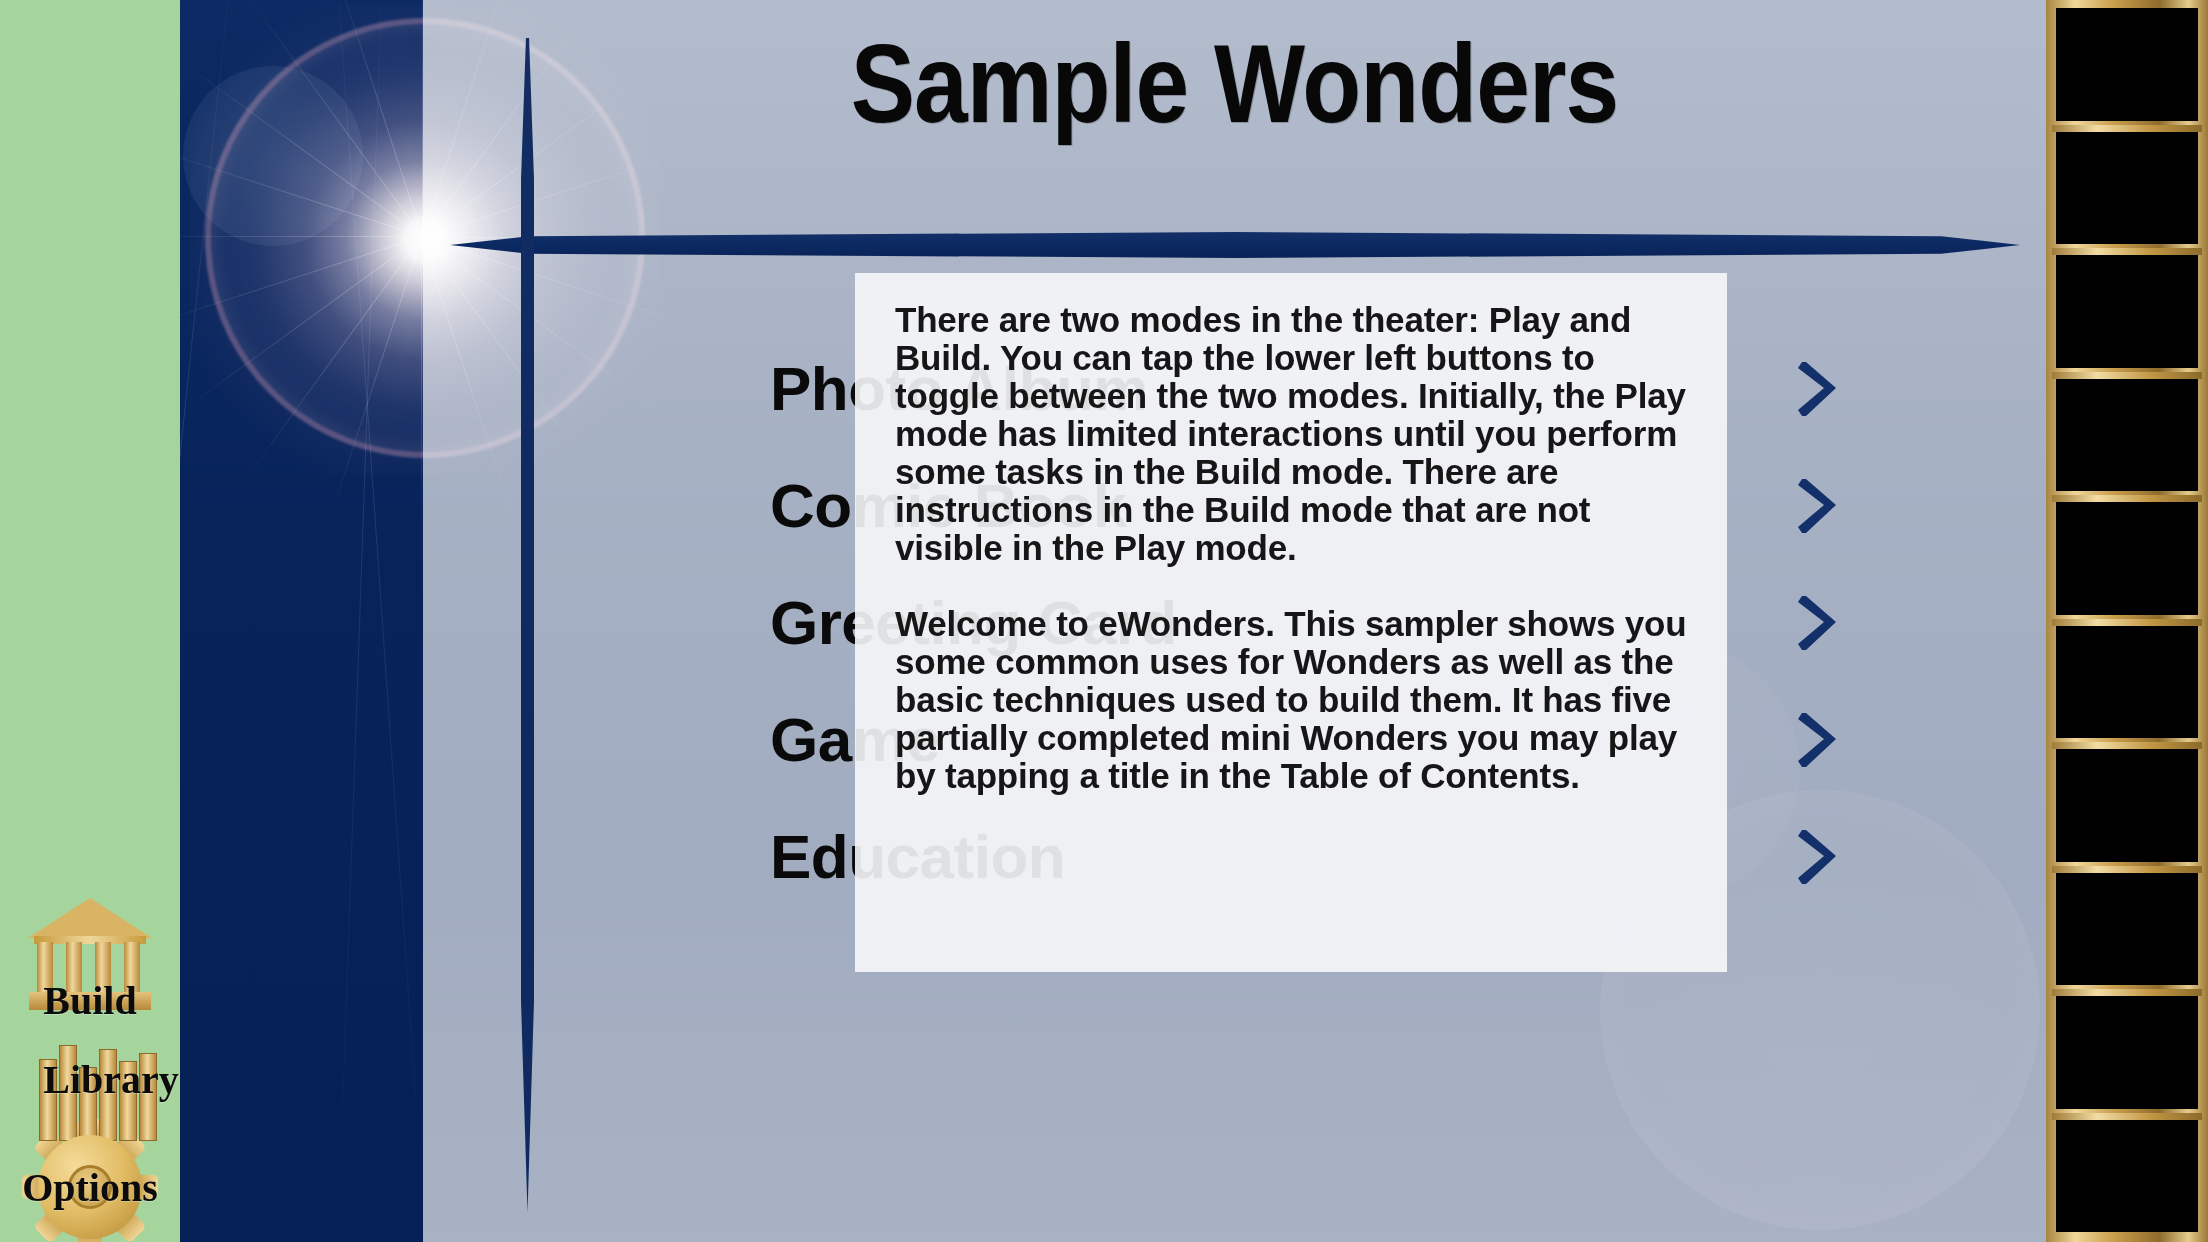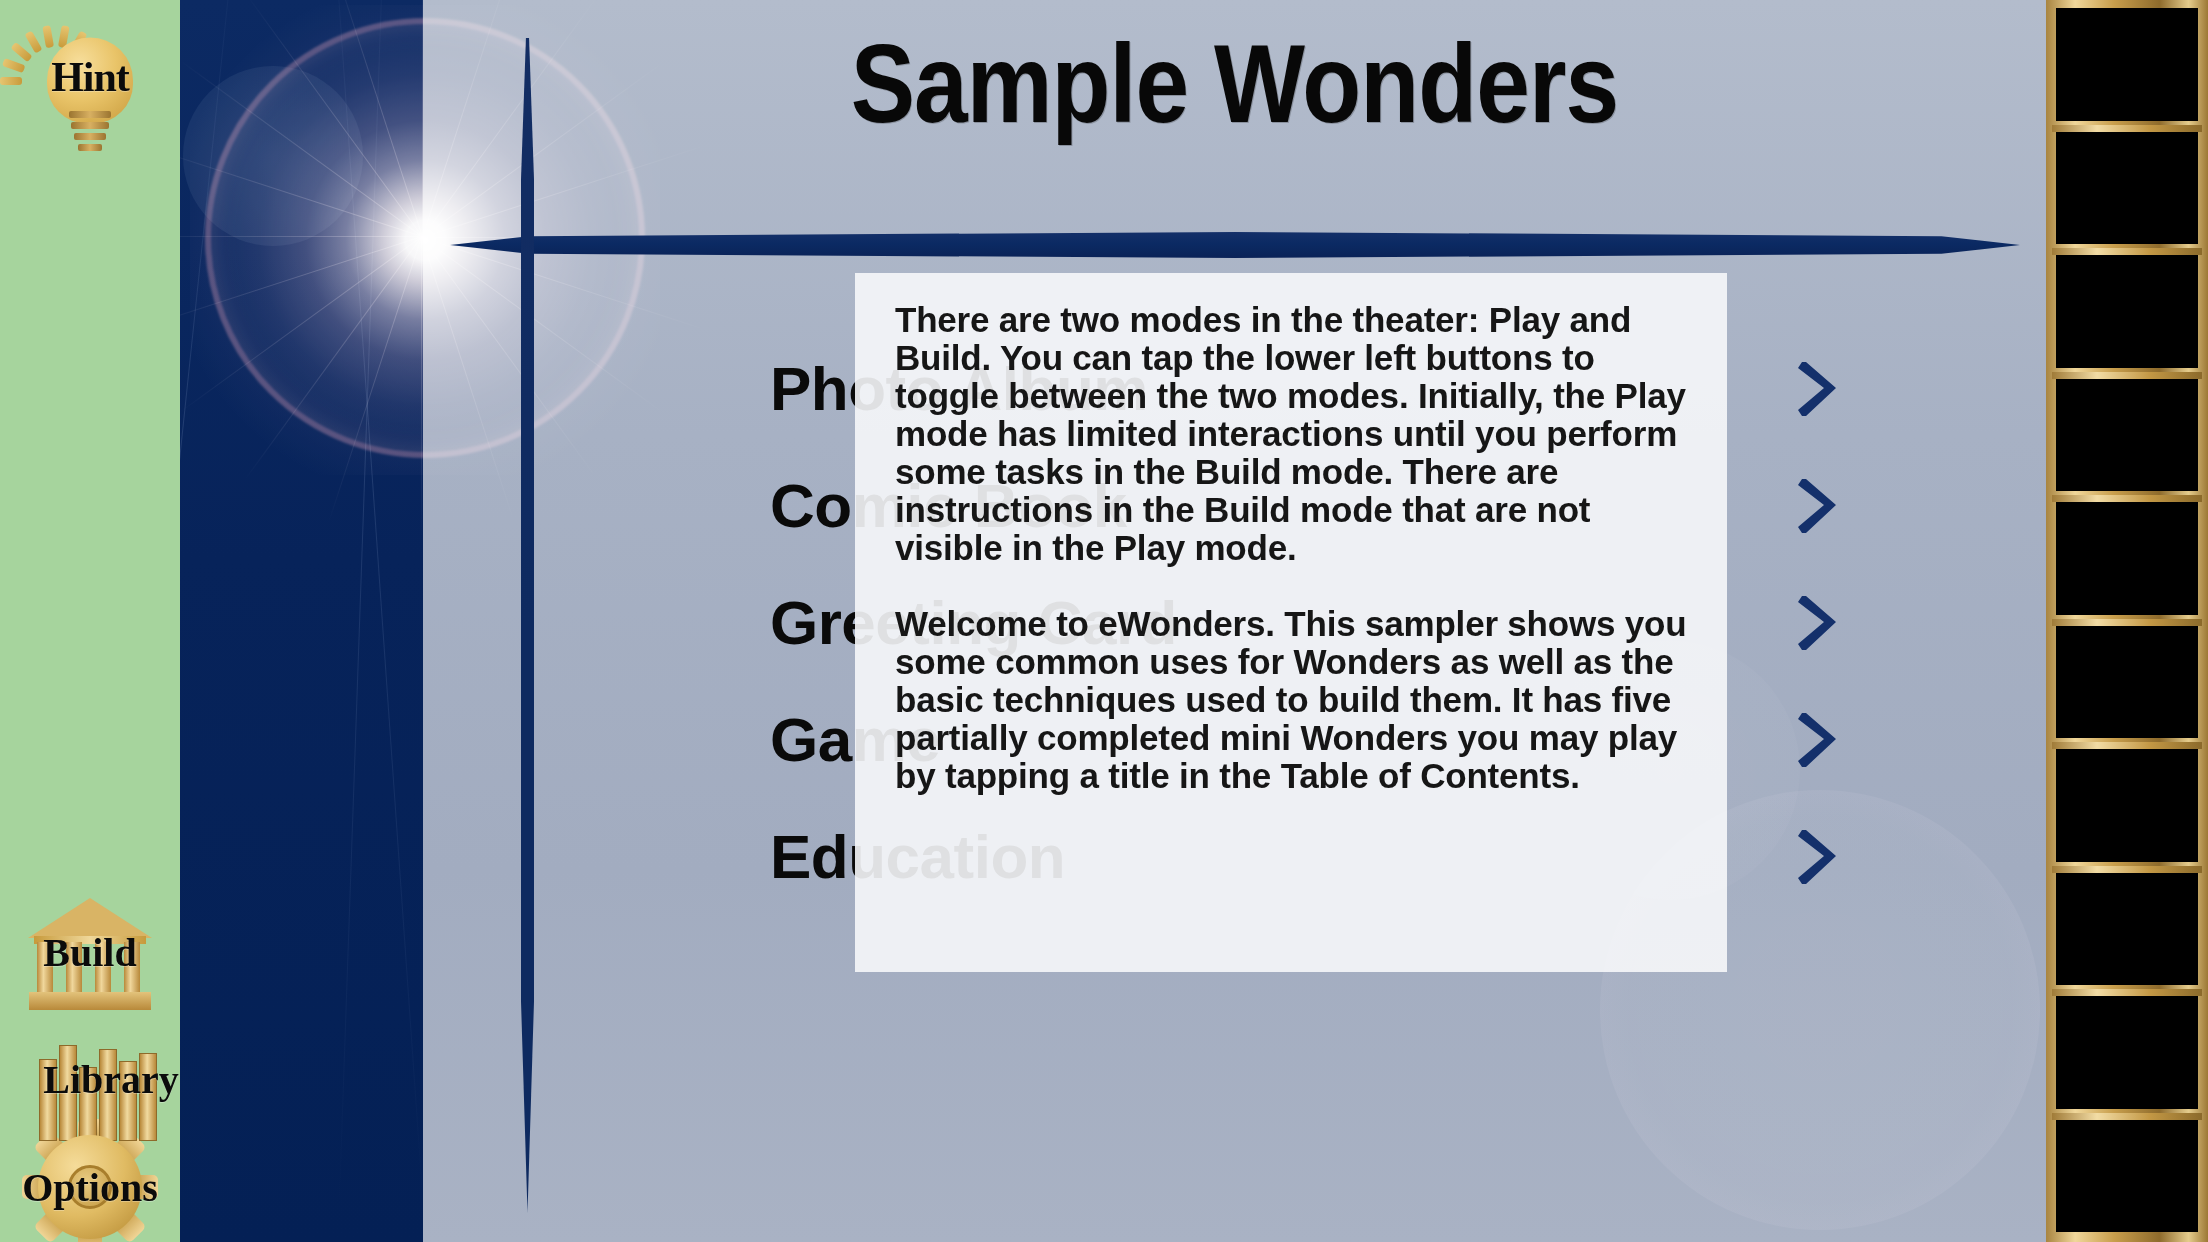--- a/index.html
+++ b/index.html
@@ -101,21 +101,21 @@
   .ray {
     position:absolute; left:50%; top:50%;
     width:22px; height:8px; border-radius:3px;
     background:linear-gradient(90deg,#C89B3B,#E6C571);
     transform-origin:-34px 50%;
     z-index:0;
   }
 
   
   #btn-build { top:888px; height:128px; }
-  #btn-build .side-label { font-size:40px; }
+  #btn-build .side-label { font-size:40px;margin-top:48px; }
   .temple-roof {
     position:absolute; left:50%; top:16px; transform:translateX(-50%);
     width:0; height:0;
     border-left:62px solid transparent;
     border-right:62px solid transparent;
     border-bottom:40px solid #D9B465;
     z-index:1;
   }
   .temple-arch {
     position:absolute; left:50%; top:54px; transform:translateX(-50%);
@@ -422,42 +422,20 @@
 
   </div>
 
   <div class="info-panel">
     <p>There are two modes in the theater: Play and Build.  You can tap the lower left buttons to toggle between the two modes.  Initially, the Play mode has limited interactions until you perform some tasks in the Build mode.  There are instructions in the Build mode that are not visible in the Play mode.</p>
     <p>Welcome to eWonders.  This sampler shows you some common uses for Wonders as well as the basic techniques used to build them.  It has five partially completed mini Wonders you may play by tapping a title in the Table of Contents.</p>
   </div>
 
   <div class="sidebar">
 
-    <div class="side-btn" id="btn-hint">
-      <div class="glyph-wrap">
-        <span class="ray" style="transform:rotate(200deg)"></span>
-        <span class="ray" style="transform:rotate(220deg)"></span>
-        <span class="ray" style="transform:rotate(240deg)"></span>
-        <span class="ray" style="transform:rotate(260deg)"></span>
-        <span class="ray" style="transform:rotate(280deg)"></span>
-        <span class="ray" style="transform:rotate(300deg)"></span>
-        <span class="ray" style="transform:rotate(320deg)"></span>
-        <span class="ray" style="transform:rotate(340deg)"></span>
-        <span class="ray" style="transform:rotate(180deg)"></span>
-        <span class="ray" style="transform:rotate(0deg)"></span>
-        <div class="bulb"></div>
-        <div class="bulb-base">
-            <i></i>
-            <i></i>
-            <i></i>
-            <i></i>
-          </div>
-      </div>
-      <span class="side-label">Hint</span>
-    </div>
 
     <div class="side-btn" id="btn-build">
       <div class="glyph-wrap">
         <div class="temple-roof"></div>
         <div class="temple-arch"></div>
         <div class="temple-col" style="left:22px;"></div>
         <div class="temple-col" style="left:51px;"></div>
         <div class="temple-col" style="left:80px;"></div>
         <div class="temple-col" style="left:109px;"></div>
         <div class="temple-base"></div>

